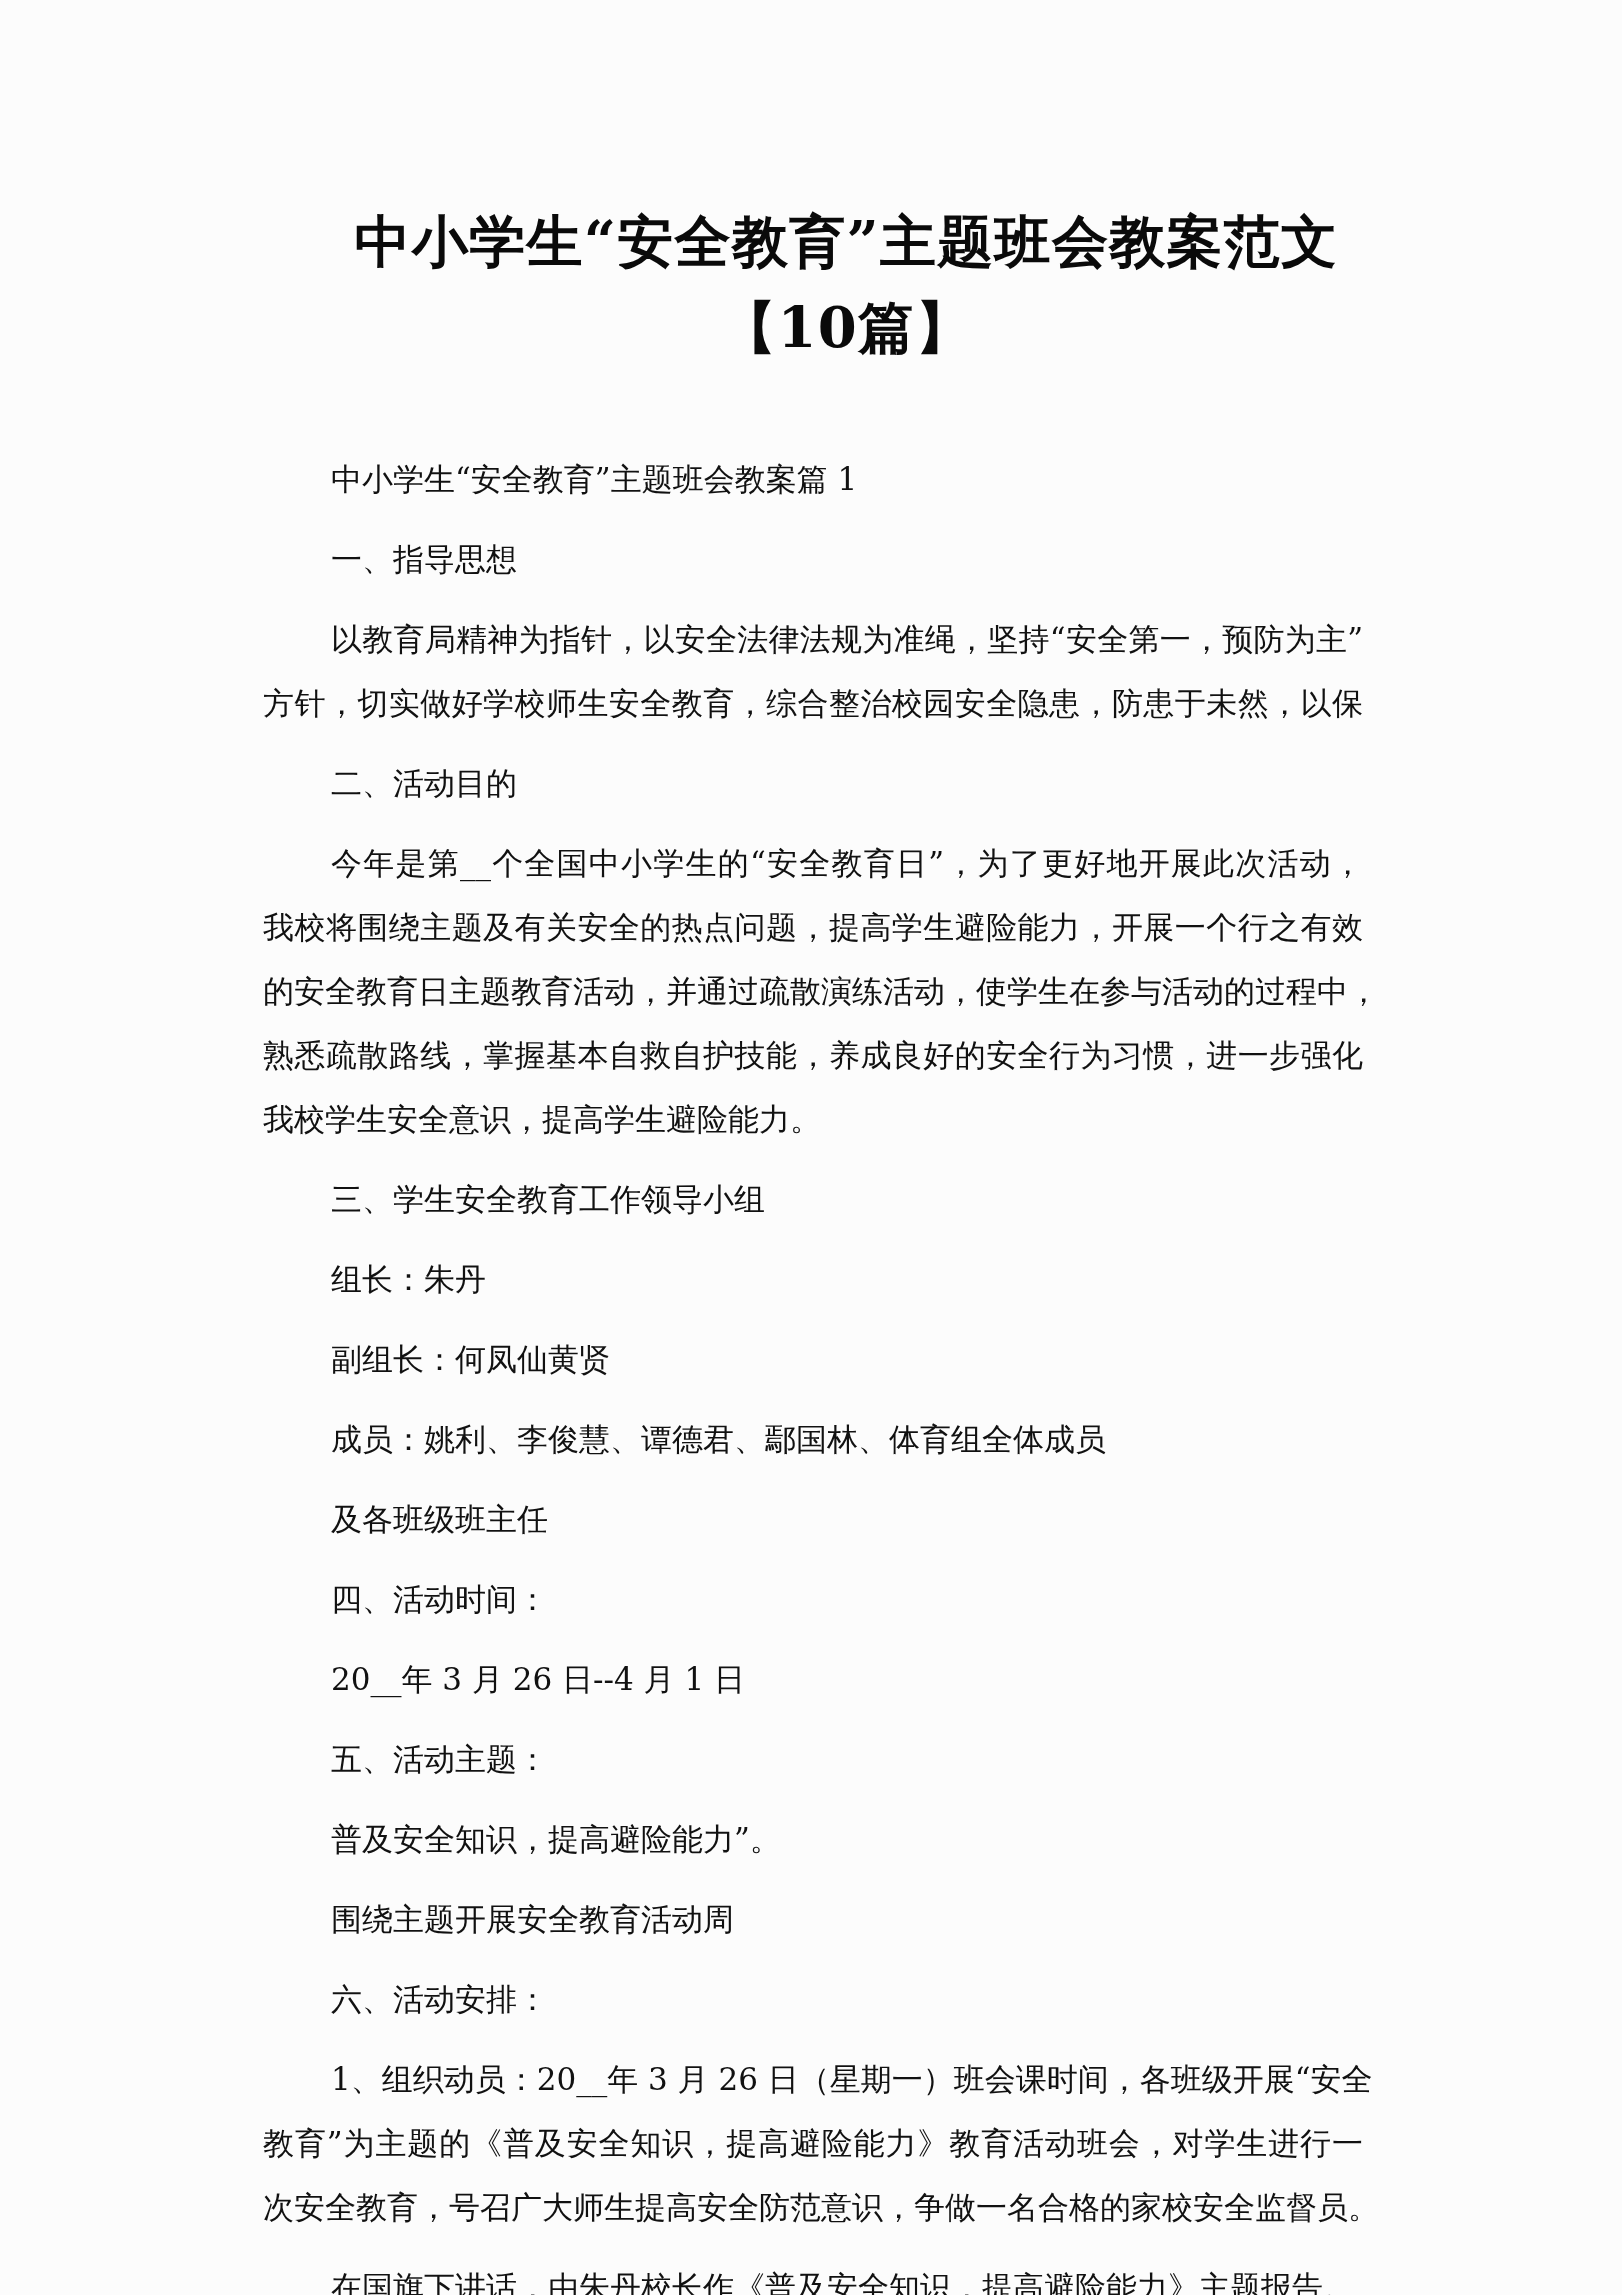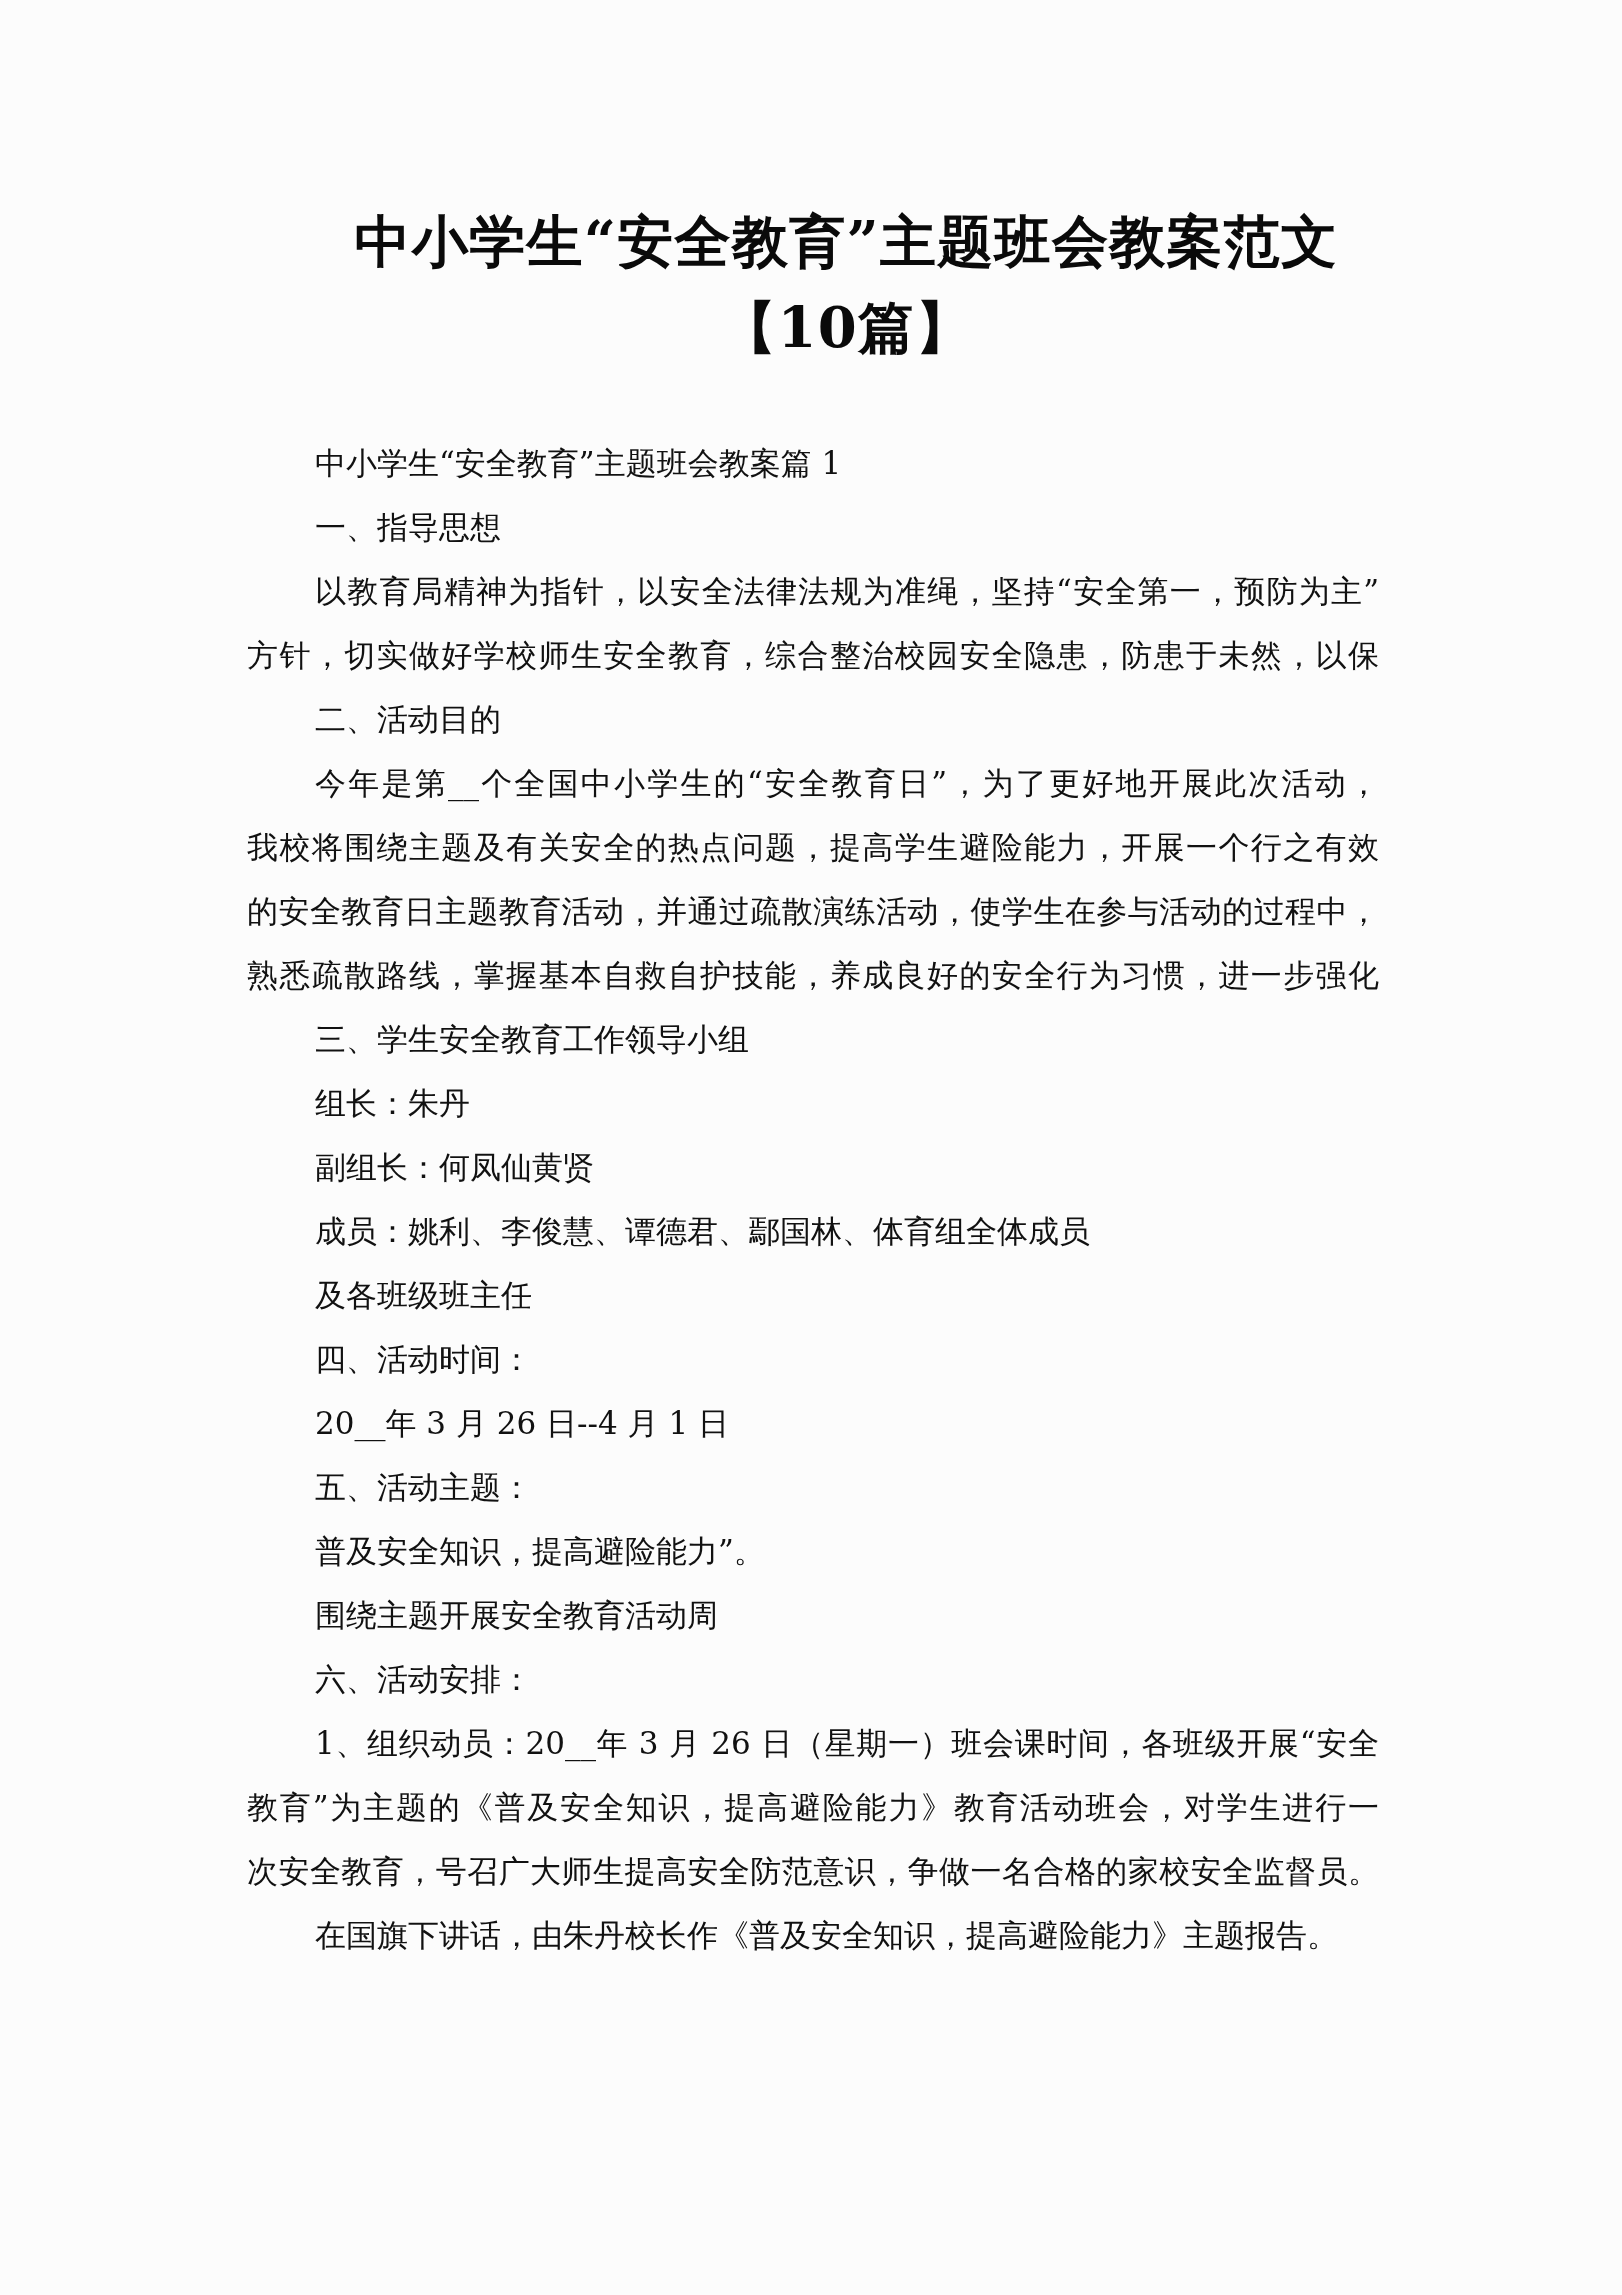--- a/index.html
+++ b/index.html
@@ -39,21 +39,21 @@
     .doc-title .title-line { display: block; white-space: nowrap; }
     .doc-body {
       position: absolute;
       left: 247px;
       top: 431px;
       width: 1132px;
       font-size: 31px;
       line-height: 64px;
       color: #111111;
     }
-    .para { margin: 0; padding: 0; }
+    .para { margin: 16px; padding: 0; }
     .line {
       display: block;
       white-space: nowrap;
       height: 64px;
       text-align: justify;
       text-align-last: justify;
     }
     .line.last {
       text-align: left;
       text-align-last: left;
@@ -86,20 +86,21 @@
     </p>
 
     <p class="para heading">
       <span class="line">二、活动目的</span>
     </p>
     <p class="para indent">
       <span class="line first">今年是第__个全国中小学生的“安全教育日”，为了更好地开展此次活动，</span>
       <span class="line">我校将围绕主题及有关安全的热点问题，提高学生避险能力，开展一个行之有效</span>
       <span class="line">的安全教育日主题教育活动，并通过疏散演练活动，使学生在参与活动的过程中，</span>
       <span class="line">熟悉疏散路线，掌握基本自救自护技能，养成良好的安全行为习惯，进一步强化</span>
+      <span class="line last">我校学生安全意识，提高学生避险能力。</span>
     </p>
 
     <p class="para heading">
       <span class="line">三、学生安全教育工作领导小组</span>
     </p>
     <p class="para plain">
       <span class="line">组长：朱丹</span>
     </p>
     <p class="para plain">
       <span class="line">副组长：何凤仙黄贤</span>

